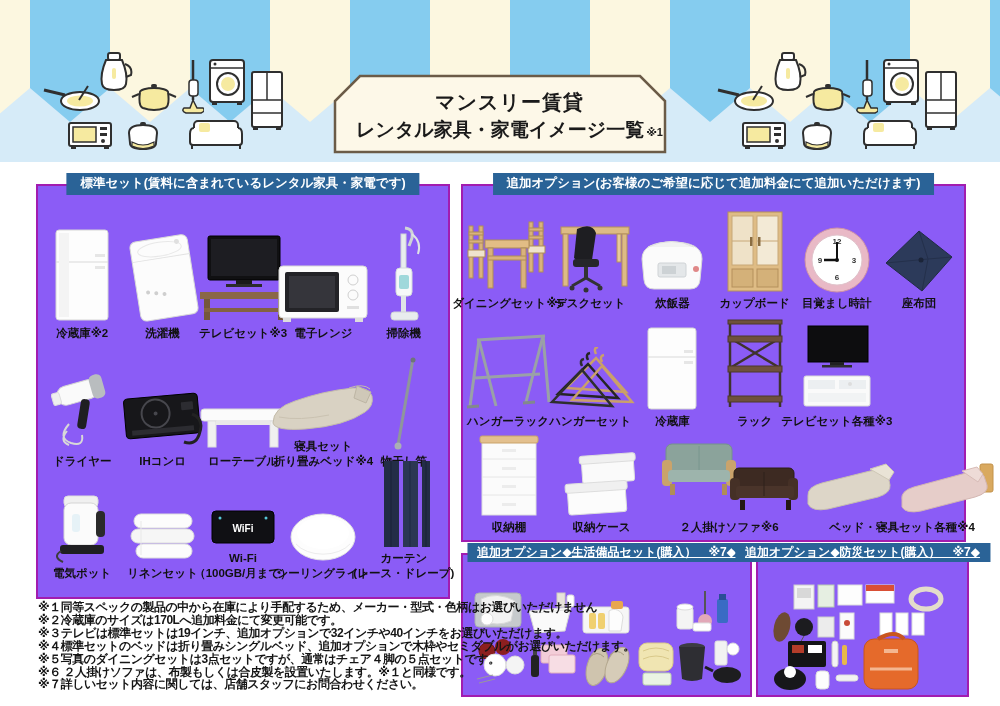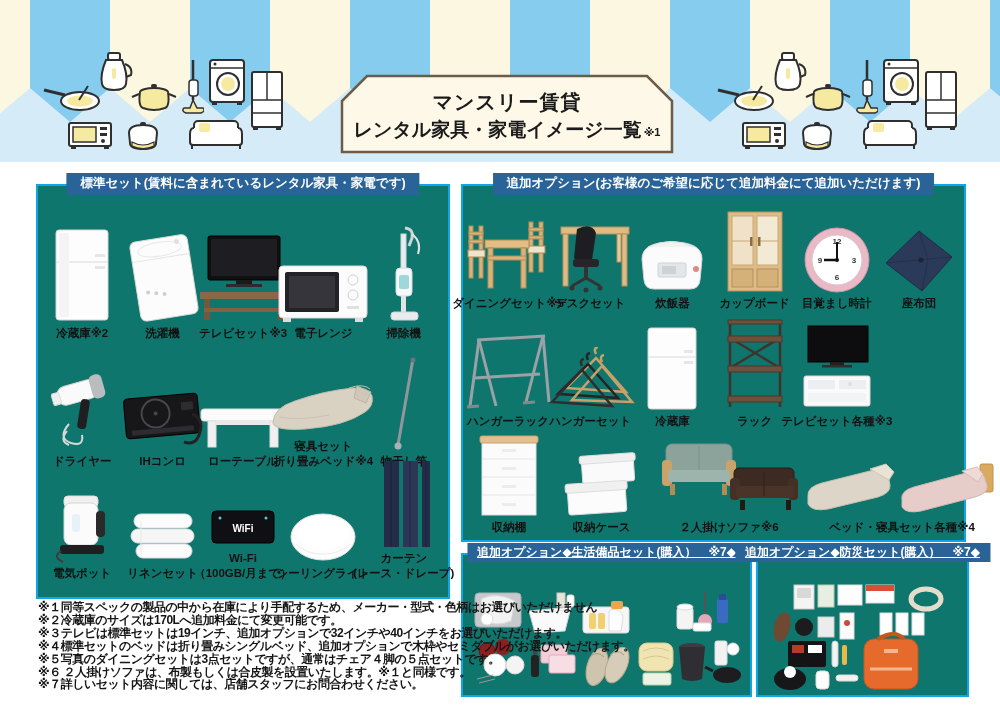--- a/index.html
+++ b/index.html
@@ -7,31 +7,31 @@
     width:1000px;height:706px;position:relative;overflow:hidden;
     background:#ffffff;
     font-family:"Liberation Sans","DejaVu Sans",sans-serif;
     -webkit-font-smoothing:antialiased;
   }
   .sky{position:absolute;left:0;top:0;width:1000px;height:162px;}
   .decor{position:absolute;width:242px;height:102px;}
   .decor .di{position:absolute;}
   .decor .di svg{display:block;width:100%;height:100%;}
 
-  .titlebox{position:absolute;left:340px;top:74px;width:334px;height:80px;}
+  .titlebox{position:absolute;left:333px;top:74px;width:334px;height:80px;padding-left:19px;}
   .titlebox .shape{position:absolute;inset:0;}
   .titlebox .txt{
     position:absolute;inset:0;display:flex;flex-direction:column;
     align-items:center;justify-content:center;gap:1px;padding-top:4px;
   }
   .title-l1{font-size:20px;font-weight:700;color:#1a1a1a;letter-spacing:1px;}
   .title-l2{font-size:19px;font-weight:700;color:#1a1a1a;}
   .title-note{font-size:11px;font-weight:700;color:#1a1a1a;margin-left:2px;}
 
-  .panel{position:absolute;background:#0f766e;border:2px solid #0ea5e9;}
+  .panel{position:absolute;background:#8b5cf6;border:2px solid #a21caf;}
   .phead{
     position:absolute;top:-13px;left:50%;transform:translateX(-50%);
     background:#2a6397;color:#fff;font-weight:700;white-space:nowrap;
     padding:4px 14px;font-size:12.5px;line-height:1.1;
   }
   .pbox .phead{font-size:12px;padding:3px 10px;top:-12px;text-decoration:underline;}
 
   #standard-grid{
     position:absolute;inset:0;padding:14px 4px 2px;
     display:grid;grid-template-columns:repeat(5,1fr);

